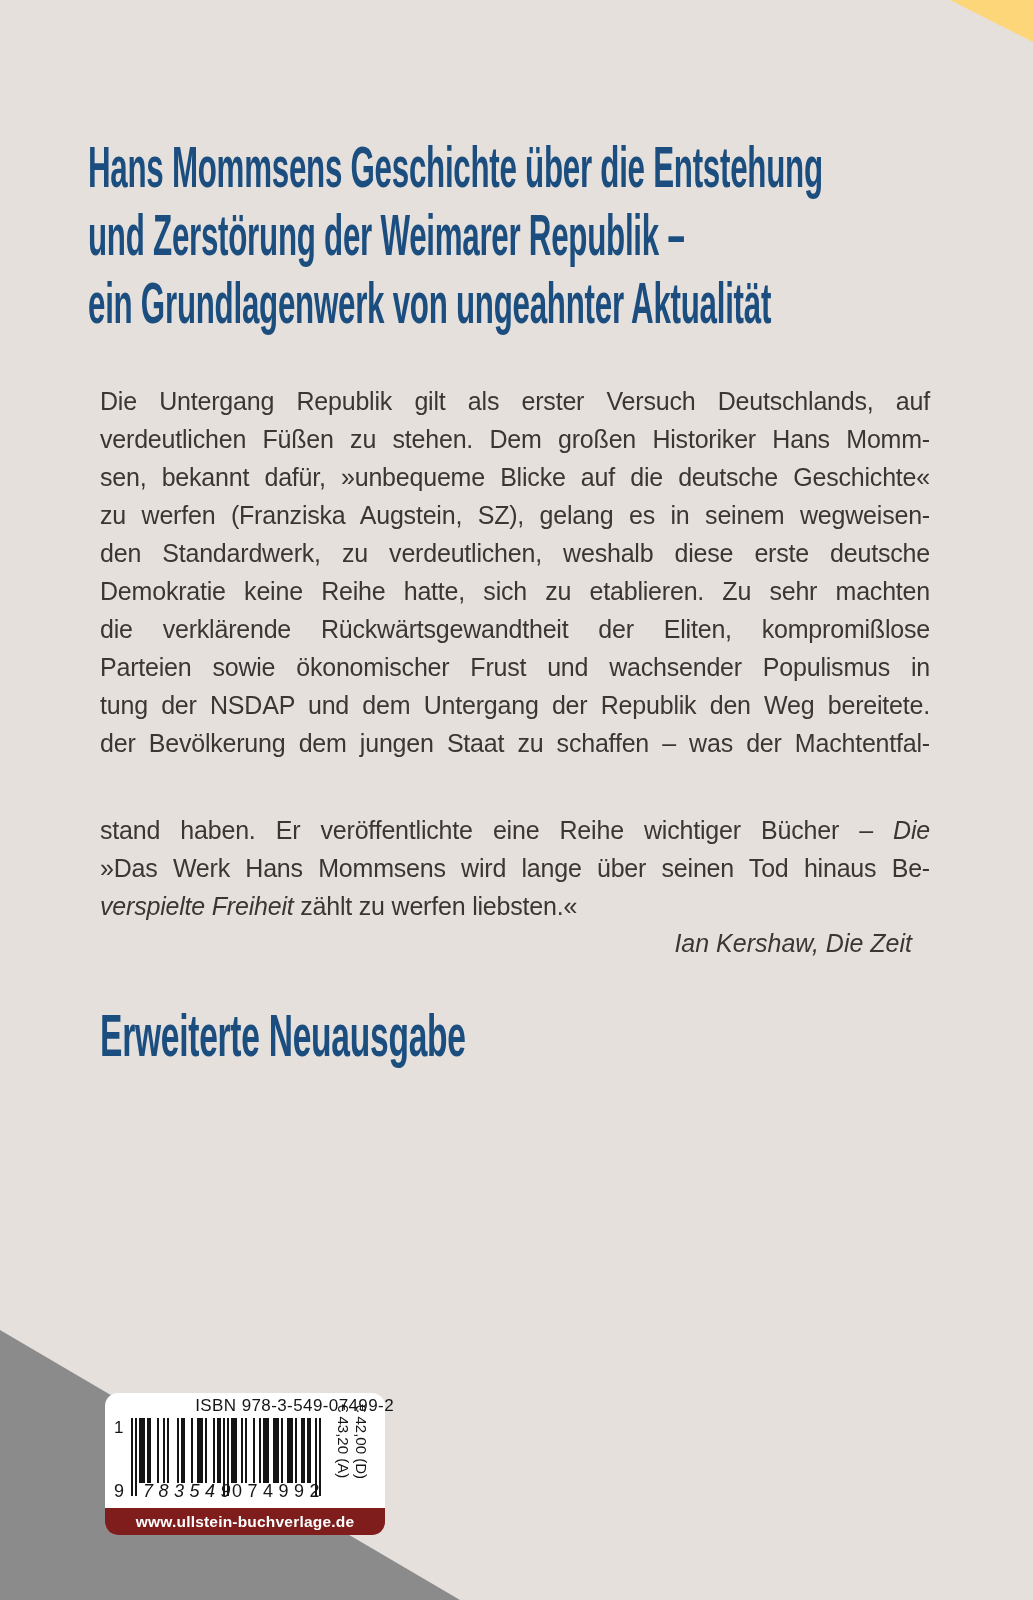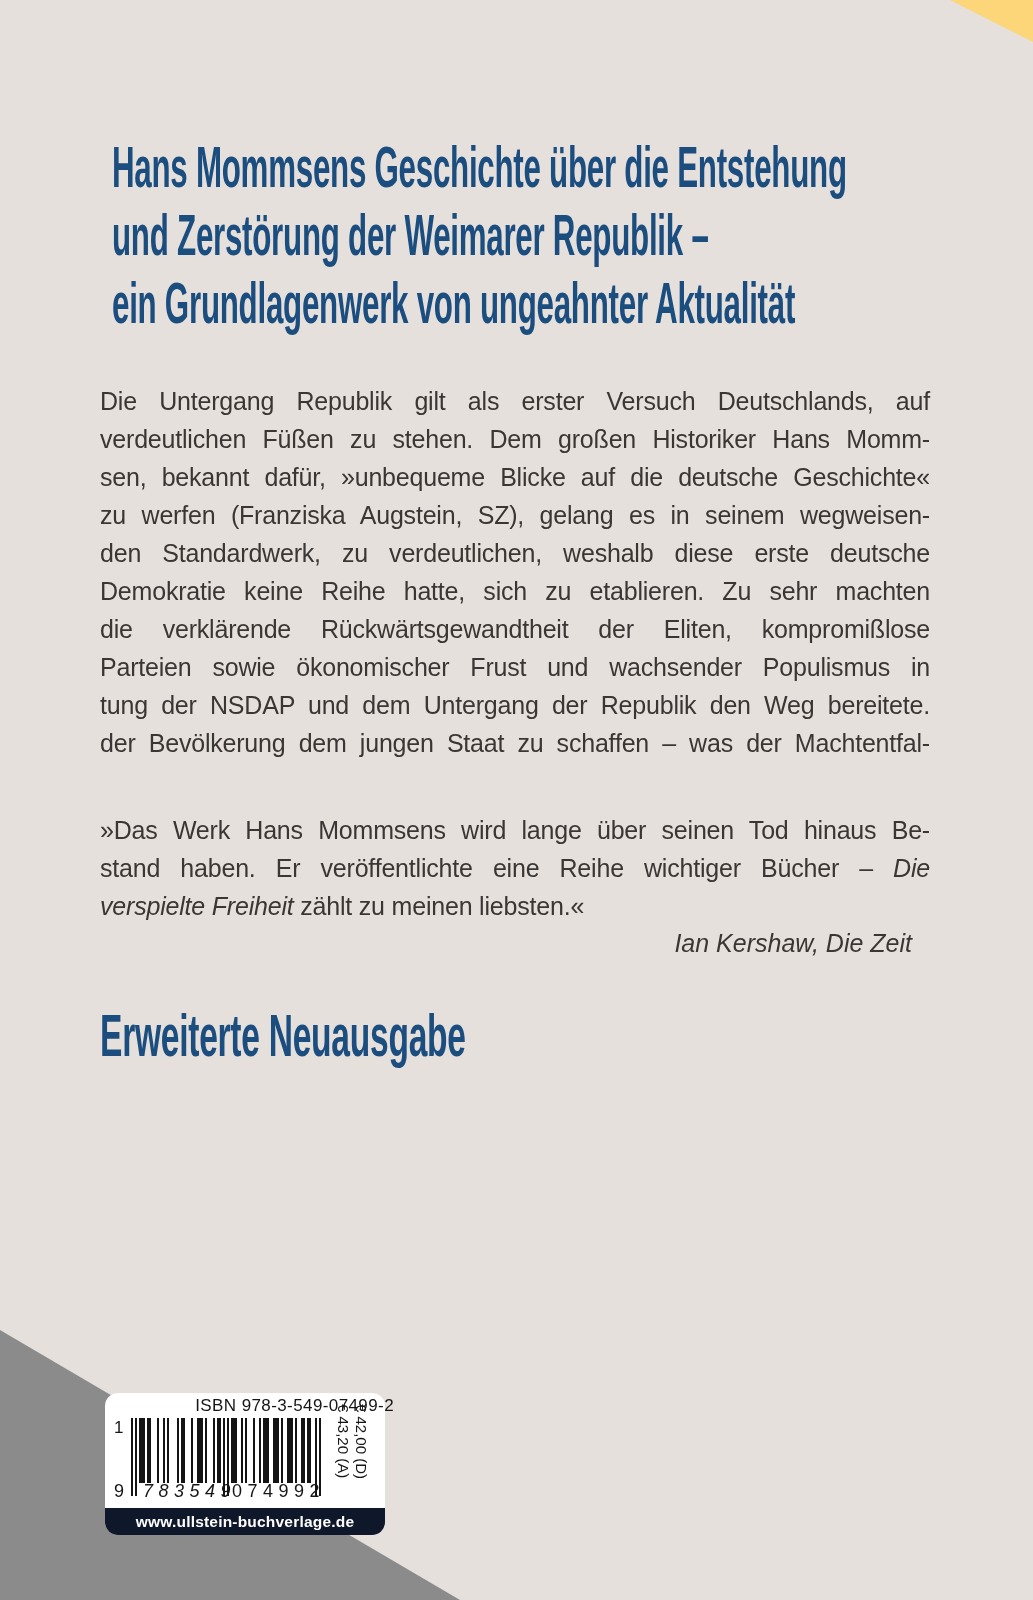--- a/index.html
+++ b/index.html
@@ -24,21 +24,21 @@
     background:var(--yellow);
     clip-path:polygon(0 0,100% 0,100% 100%);
   }
   .tri-gray{
     position:absolute;left:0;bottom:0;width:460px;height:270px;
     background:var(--gray);
     clip-path:polygon(0 0,100% 100%,0 100%);
   }
   
   .headline{
-    position:absolute;left:112px;top:133px;width:920px;
+    position:absolute;left:88px;top:133px;width:920px;
     color:var(--blue);font-weight:bold;font-size:58px;line-height:68px;
   }
   .headline .tline{
     transform:scaleX(0.54);transform-origin:0 50%;
     white-space:nowrap;text-align:left;letter-spacing:-0.5px;
   }
   .edition{
     position:absolute;left:100px;top:1006px;width:700px;
     color:var(--blue);font-weight:bold;font-size:60px;line-height:60px;
   }
@@ -81,21 +81,21 @@
   .digits .d9{position:absolute;left:9px;}
   .digits .g1{position:absolute;left:38px;letter-spacing:5.5px;font-style:italic;}
   .digits .g2{position:absolute;left:127px;letter-spacing:5.5px;}
   .price{
     position:absolute;left:199px;top:41px;width:96px;height:36px;
     transform:rotate(90deg);transform-origin:50% 50%;
     font-size:15px;line-height:18px;white-space:nowrap;text-align:left;
   }
   .webbar{
     position:absolute;left:0;bottom:0;width:100%;height:27px;
-    background:#0f172a;border-radius:0 0 13px 13px;
+    background:#7f1d1d;border-radius:0 0 13px 13px;
     color:#ffffff;text-align:center;font-weight:bold;
     font-size:15.5px;line-height:27px;letter-spacing:0.2px;
   }
 </style>
 </head>
 <body>
 
 <div class="page">
 
   <div class="tri-yellow"></div>
@@ -114,23 +114,23 @@
       <div class="tline"><span>zu werfen (Franziska Augstein, SZ), gelang es in seinem wegweisen-</span></div>
       <div class="tline"><span>den Standardwerk, zu verdeutlichen, weshalb diese erste deutsche</span></div>
       <div class="tline"><span>Demokratie keine Reihe hatte, sich zu etablieren. Zu sehr machten</span></div>
       <div class="tline"><span>die verklärende Rückwärtsgewandtheit der Eliten, kompromißlose</span></div>
       <div class="tline"><span>Parteien sowie ökonomischer Frust und wachsender Populismus in</span></div>
       <div class="tline"><span>tung der NSDAP und dem Untergang der Republik den Weg bereitete.</span></div>
       <div class="tline"><span>der Bevölkerung dem jungen Staat zu schaffen – was der Machtentfal-</span></div>
     </div>
 
   <div class="quote">
+      <div class="tline"><span>stand haben. Er veröffentlichte eine Reihe wichtiger Bücher – </span><span class="it">Die</span></div>
       <div class="tline"><span>»Das Werk Hans Mommsens wird lange über seinen Tod hinaus Be-</span></div>
-      <div class="tline"><span>stand haben. Er veröffentlichte eine Reihe wichtiger Bücher – </span><span class="it">Die</span></div>
-      <div class="tline"><span class="it">verspielte Freiheit</span><span> zählt zu meinen liebsten.«</span></div>
+      <div class="tline"><span class="it">verspielte Freiheit</span><span> zählt zu werfen liebsten.«</span></div>
     </div>
 
   <div class="attribution">Ian Kershaw, Die Zeit</div>
 
   <div class="edition">
     <div class="eline">Erweiterte Neuausgabe</div>
   </div>
 
   <div class="label">
     <div class="isbn">ISBN 978-3-549-07499-2</div>

